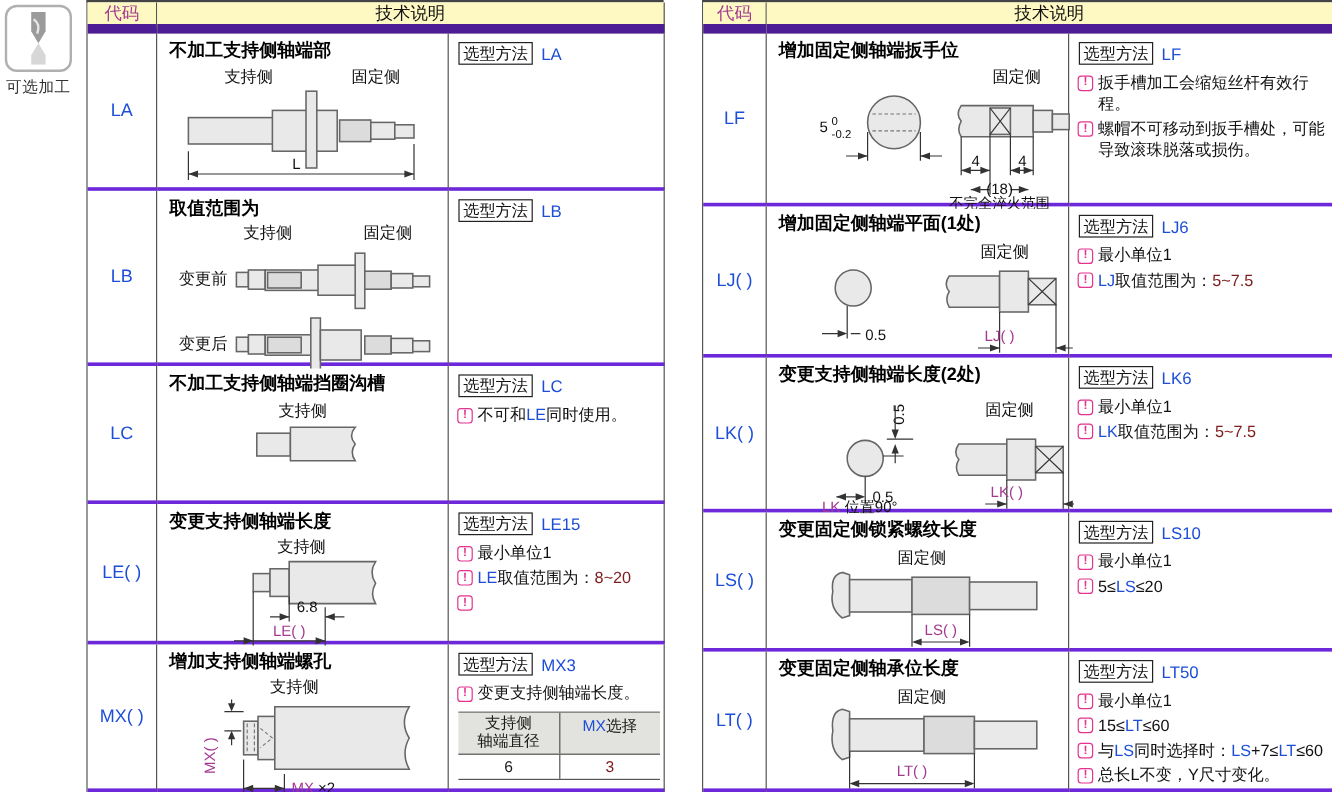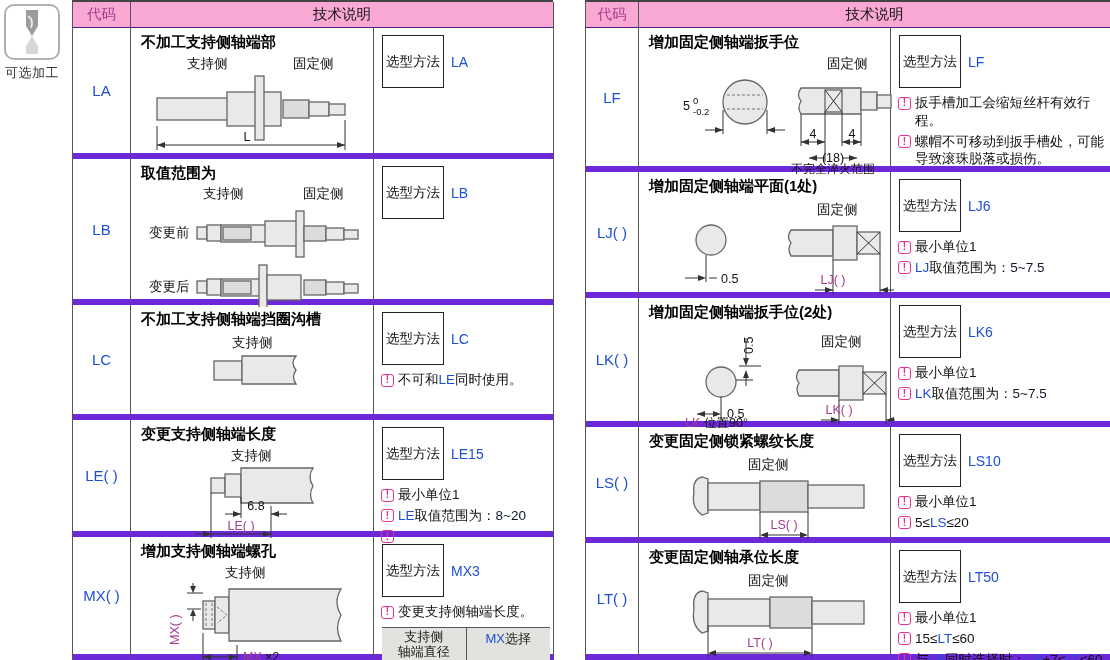--- a/index.html
+++ b/index.html
@@ -9,34 +9,34 @@
 
   
   .opt { position:absolute; left:0; top:4px; width:64px; text-align:center; }
   .opt-icon { width:56px; height:56px; margin:0 auto; border:2px solid #b0b0b0; border-radius:10px; background:#fff; display:flex; align-items:center; justify-content:center; }
   .opt-label { margin-top:4px; font-size:13px; color:#333; letter-spacing:0.5px; }
 
   
   .tbl { position:absolute; top:0; display:grid; border-top:2px solid #444; border-bottom:2px solid #444; border-left:1px solid #555; }
   .tbl-left  { left:72px;  width:481px; grid-template-columns:58px 243px 180px; grid-template-rows:26px 131px 146px 115px 117px 123px; }
   .tbl-right { left:585px; width:525px; grid-template-columns:53px 252px 220px; grid-template-rows:26px 144px 126px 129px 116px 117px; }
-  .cell { border-bottom:6px solid #6d28d9; border-right:1px solid #555; position:relative; }
+  .cell { border-bottom:3px solid #6d28d9; border-right:1px solid #555; position:relative; }
   .tbl-right .cell.notes { border-right:none; }
-  .hcell { background:#f9a8d4; display:flex; align-items:center; justify-content:center; font-size:14.5px; border-bottom:1px solid #4c1d95; }
+  .hcell { background:#fef9c3; display:flex; align-items:center; justify-content:center; font-size:14.5px; border-bottom:8px solid #4c1d95; }
   .hcode { color:#a43a90; }
   .htech { grid-column:2 / 4; color:#111; }
   .code { display:flex; align-items:center; justify-content:center; font-size:15px; }
   .mag { color:#1d4ed8; }
-  .blue { color:#0f172a; }
+  .blue { color:#7f1d1d; }
   .tech { padding:5px 4px 2px 10px; }
   .title { font-weight:bold; font-size:15px; color:#000; margin-bottom:2px; }
   .diag { display:block; margin:0 auto; }
   .notes { padding:5px 6px 4px 7px; font-size:13.5px; }
   .mline { display:flex; align-items:center; margin:2px 0 6px 1px; }
-  .mbox { border:1px solid #222; padding:17px 3px; line-height:17px; font-size:13.5px; color:#111; }
+  .mbox { border:1px solid #222; padding:0 3px; line-height:17px; font-size:13.5px; color:#111; }
   .mval { margin-left:7px; font-size:14px; }
   .nline { display:flex; align-items:flex-start; margin-bottom:3px; line-height:1.32; }
   .nico { flex:none; width:13px; height:13px; border:1.5px solid #e5338f; border-radius:3px; color:#e5338f; font-weight:bold; font-size:10px; line-height:10px; display:flex; align-items:center; justify-content:center; margin:2.5px 4px 0 0; }
   .ntext { color:#111; }
 
   
   .mini { width:168px; margin:6px 0 0 1px; border-top:1px solid #555; border-bottom:1px solid #555; font-size:13px; }
   .mini .mrow { display:flex; }
   .mini .mh { background:#e2e2de; border-bottom:1px solid #555; }
   .mini .mc { flex:1; text-align:center; padding:2px 0; }
@@ -363,21 +363,21 @@
       <div class="nline">
         <span class="nico">!</span>
         <span class="ntext"><span class="mag">LJ</span><span>取值范围为：</span><span class="blue">5~7.5</span></span>
       </div>
     </div>
 
     <div class="cell code">
         <span class="mag">LK( )</span>
       </div>
     <div class="cell tech">
-      <div class="title">增加固定侧轴端扳手位(2处)</div>
+      <div class="title">变更支持侧轴端长度(2处)</div>
       <svg class="diag" width="246" height="104" viewBox="0 0 246 104">
         <text x="172" y="22">固定侧</text>
         <text transform="rotate(-90 104 30)" x="104" y="30" class="dim">0.5</text>
         <line class="dimln" x1="97" y1="14" x2="97" y2="36"></line>
         <polygon class="arr" points="97,42 94,34 100,34"></polygon>
         <line class="dimln" x1="90" y1="42" x2="112" y2="42"></line>
         <line class="dimln" x1="97" y1="62" x2="97" y2="50"></line>
         <polygon class="arr" points="97,46 94,54 100,54"></polygon>
         <circle class="shape" cx="72" cy="58" r="15"></circle>
         <line class="dimln" x1="87" y1="56" x2="104" y2="56"></line>

